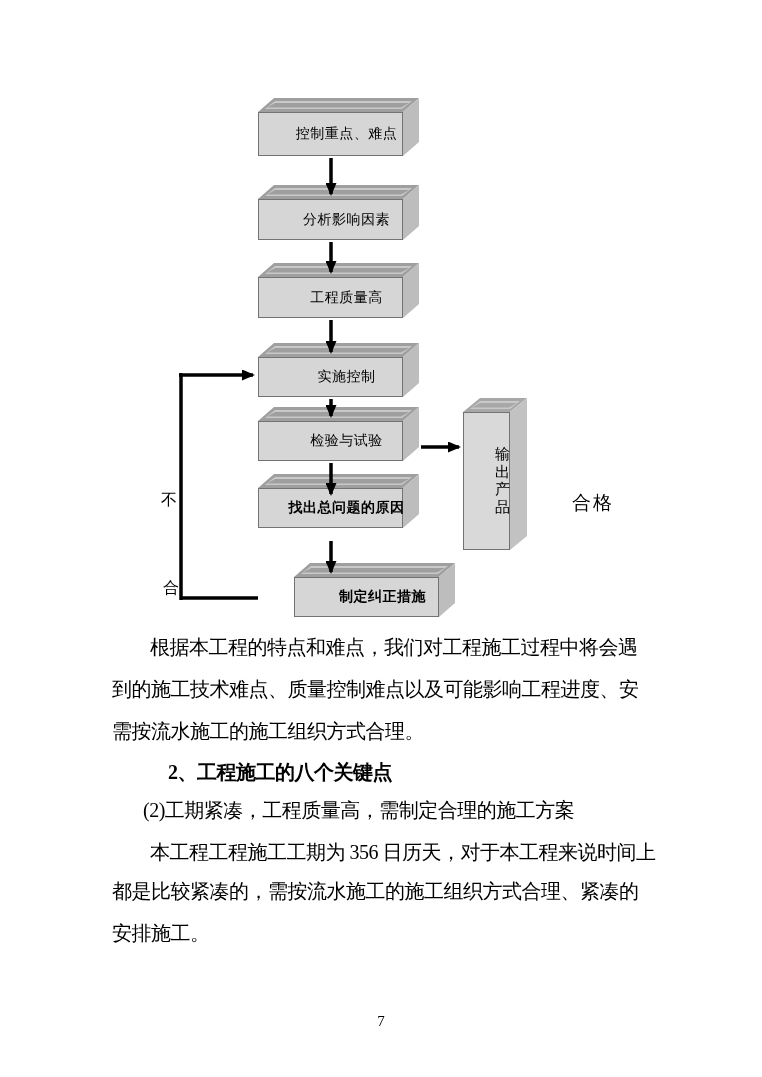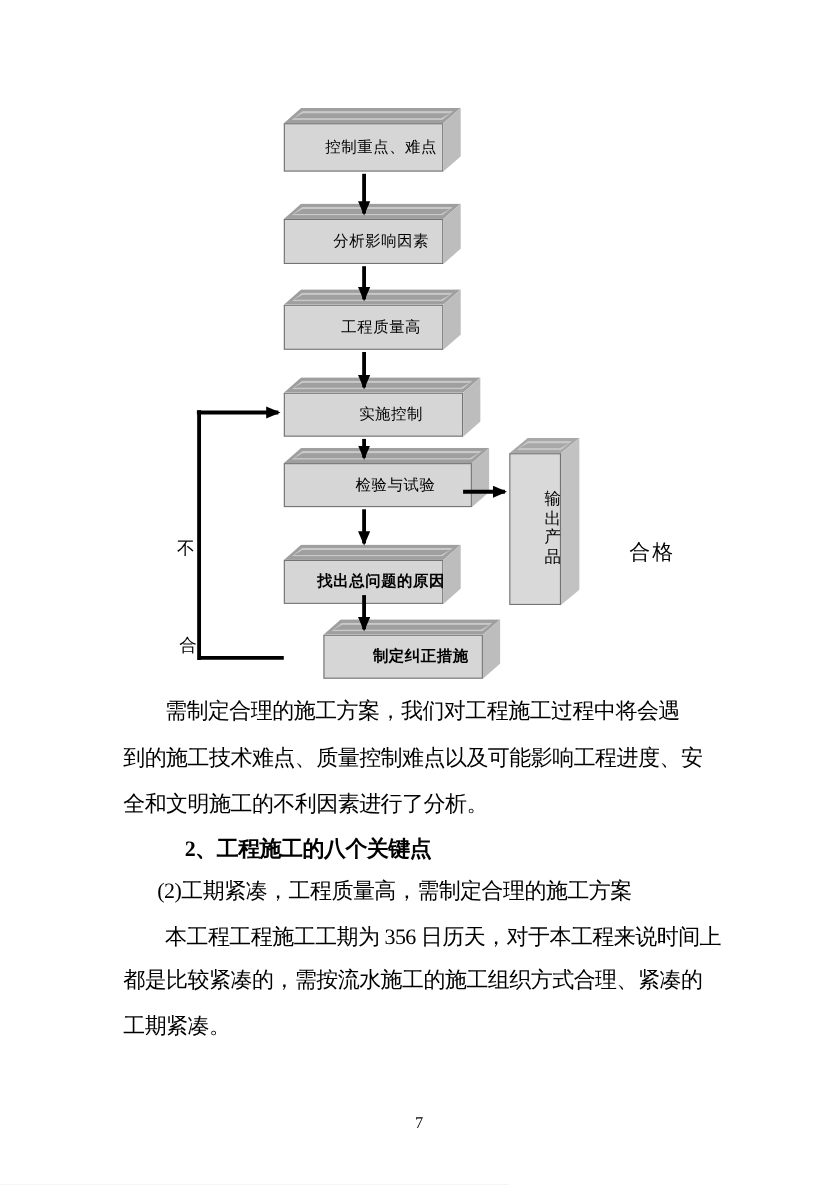--- a/index.html
+++ b/index.html
@@ -123,45 +123,45 @@
           <div class="tf-frame">
             <div class="tf-frame-in"></div>
           </div>
         </div>
       <div class="face-side"></div>
       <div class="face-front">
         <span class="box-label">工程质量高</span>
       </div>
     </div>
 
-    <div class="box3d" style="left:258px;top:357px;width:163px;height:40px;">
+    <div class="box3d" style="left:258px;top:357px;width:145px;height:40px;">
       <div class="face-top">
           <div class="tf-frame">
             <div class="tf-frame-in"></div>
           </div>
         </div>
       <div class="face-side"></div>
       <div class="face-front">
         <span class="box-label">实施控制</span>
       </div>
     </div>
 
-    <div class="box3d" style="left:258px;top:421px;width:171px;height:40px;">
+    <div class="box3d" style="left:258px;top:421px;width:145px;height:40px;">
       <div class="face-top">
           <div class="tf-frame">
             <div class="tf-frame-in"></div>
           </div>
         </div>
       <div class="face-side"></div>
       <div class="face-front">
         <span class="box-label">检验与试验</span>
       </div>
     </div>
 
-    <div class="box3d" style="left:258px;top:509px;width:145px;height:40px;">
+    <div class="box3d" style="left:258px;top:488px;width:145px;height:40px;">
       <div class="face-top">
           <div class="tf-frame">
             <div class="tf-frame-in"></div>
           </div>
         </div>
       <div class="face-side"></div>
       <div class="face-front">
         <span class="box-label bold">找出总问题的原因</span>
       </div>
     </div>
@@ -210,25 +210,25 @@
 
       <line x1="421" y1="447" x2="459" y2="447" stroke="#000" stroke-width="3.5" marker-end="url(#ah)"></line>
 
       <line x1="181" y1="598" x2="258" y2="598" stroke="#000" stroke-width="3.5"></line>
       <line x1="181" y1="600" x2="181" y2="373" stroke="#000" stroke-width="3.5"></line>
       <line x1="179" y1="375" x2="253" y2="375" stroke="#000" stroke-width="3.5" marker-end="url(#ah)"></line>
     </svg>
   </div>
 
   <div>
-    <div class="bline" style="left:150px;top:634px;">需制定合理的施工方案，我们对工程施工过程中将会遇</div>
+    <div class="bline" style="left:150px;top:634px;">根据本工程的特点和难点，我们对工程施工过程中将会遇</div>
     <div class="bline" style="left:112px;top:676px;">到的施工技术难点、质量控制难点以及可能影响工程进度、安</div>
-    <div class="bline" style="left:112px;top:718px;">全和文明施工的不利因素进行了分析。</div>
+    <div class="bline" style="left:112px;top:718px;">需按流水施工的施工组织方式合理。</div>
     <div class="bline" style="left:168px;top:759px;font-weight:bold;">2、工程施工的八个关键点</div>
     <div class="bline" style="left:143px;top:797px;">(2)工期紧凑，工程质量高，需制定合理的施工方案</div>
     <div class="bline" style="left:150px;top:839px;">本工程工程施工工期为 356 日历天，对于本工程来说时间上</div>
     <div class="bline" style="left:112px;top:880px;font-family:Liberation Mono, monospace;">都是比较紧凑的，需按流水施工的施工组织方式合理、紧凑的</div>
-    <div class="bline" style="left:112px;top:920px;">工期紧凑。</div>
+    <div class="bline" style="left:112px;top:920px;">安排施工。</div>
   </div>
 
   <div class="pageno" style="top:1013px;">7</div>
 
 </div>
 
 </body></html>

